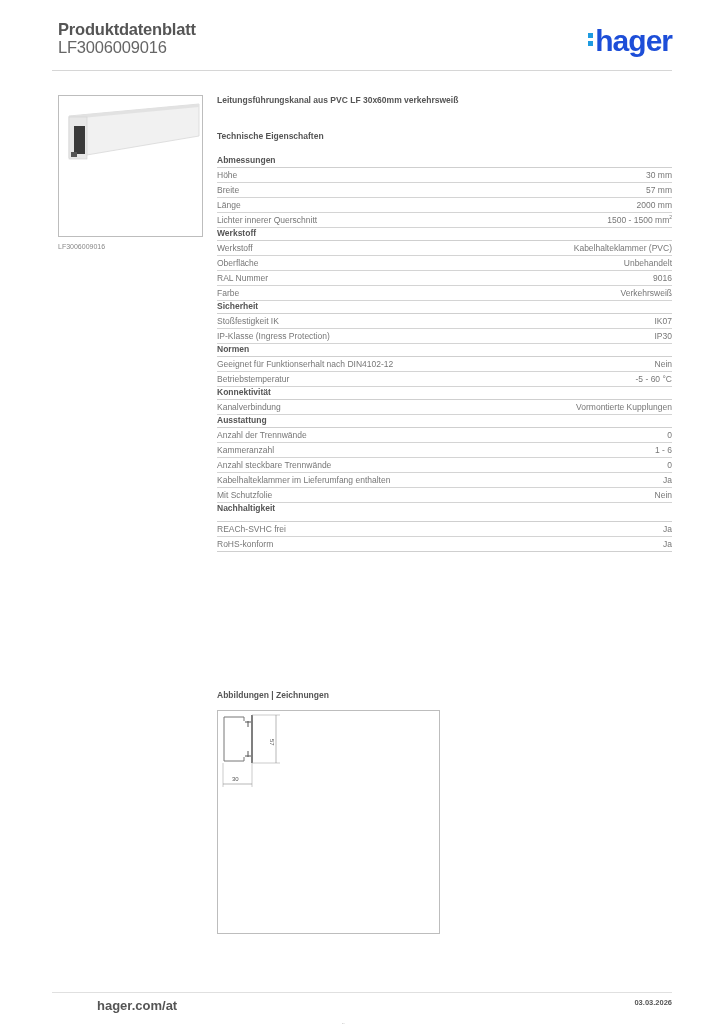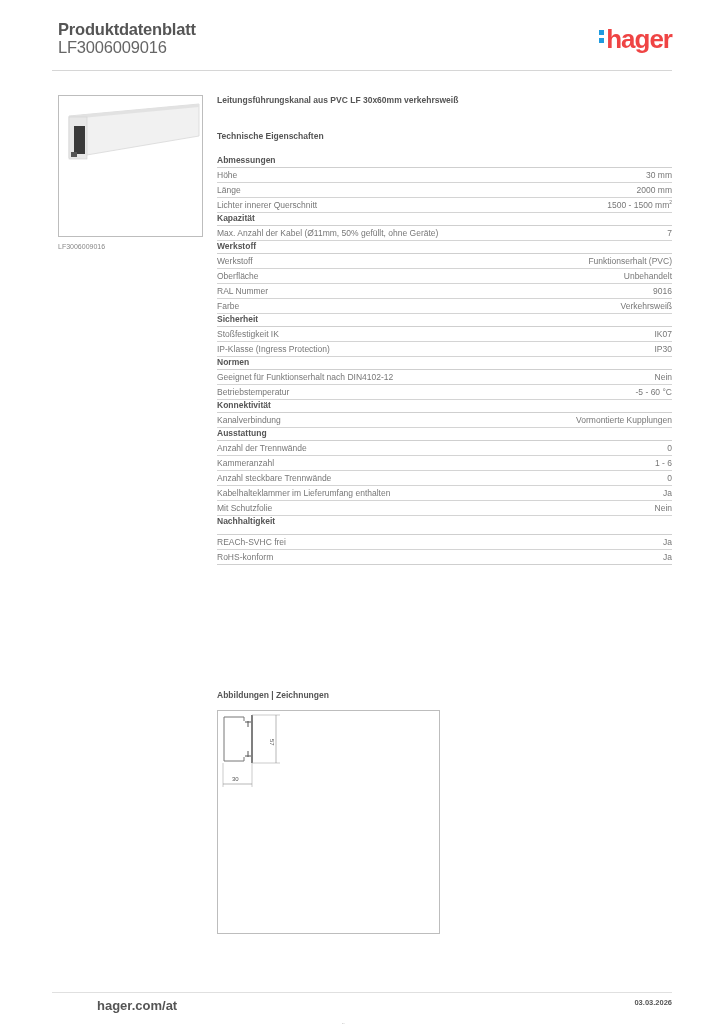--- a/index.html
+++ b/index.html
@@ -1,20 +1,20 @@
 <!DOCTYPE html>
 <html><head>
   <meta charset="utf-8">
   <style>
     html, body { margin: 0; padding: 0; background: #ffffff; }
     body { width: 724px; height: 1024px; position: relative; overflow: hidden;
            font-family: "Liberation Sans", sans-serif; color: #444; }
     .header-title { position: absolute; left: 58px; top: 20px; font-size: 16.5px; font-weight: bold; color: #555; letter-spacing: -0.2px; }
     .header-sub { position: absolute; left: 58px; top: 38px; font-size: 16.5px; color: #666; letter-spacing: -0.2px; }
-    .logo { position: absolute; right: 52px; top: 24px; font-size: 26px; font-weight: bold; color: #ef4444; letter-spacing: -1px; margin-left: 24px; }
+    .logo { position: absolute; right: 52px; top: 24px; font-size: 30px; font-weight: bold; color: #1d4ed8; letter-spacing: -1px; margin-left: 24px; }
     .logo .dots { display: inline-block; width: 6px; margin-right: 1px; position: relative; top: -2px; }
     .logo .dots i { display: block; width: 5px; height: 5px; background: #1e9be0; margin: 3px 0; }
     .top-rule { position: absolute; left: 52px; right: 52px; top: 70px; height: 1px; background: #d6d6d6; }
 
     .thumb { position: absolute; left: 58px; top: 95px; width: 143px; height: 140px; border: 1px solid #bdbdbd; background: #fff; overflow: hidden; }
     .thumb-caption { position: absolute; left: 58px; top: 243px; font-size: 7px; color: #888; }
 
     .main { position: absolute; left: 217px; width: 455px; top: 95px; }
     .prod-title { font-size: 8.5px; font-weight: bold; color: #555; margin: 0 0 26px 0; }
     .tech-title { font-size: 8.5px; font-weight: bold; color: #555; margin: 0 0 14px 0; }
@@ -58,42 +58,39 @@
   <div class="prod-title">Leitungsführungskanal aus PVC LF 30x60mm verkehrsweiß</div>
   <div class="tech-title">Technische Eigenschaften</div>
 
   <div class="section">
     <div class="sec-head">Abmessungen</div>
     <div class="row">
         <span>Höhe</span>
         <span class="v">30 mm</span>
       </div>
     <div class="row">
+        <span>Breite</span>
+        <span class="v">57 mm</span>
+      </div>
+    <div class="row">
         <span>Länge</span>
         <span class="v">2000 mm</span>
       </div>
     <div class="row">
         <span>Lichter innerer Querschnitt</span>
         <span class="v"><span>1500 - 1500 mm</span><sup>2</sup></span>
       </div>
   </div>
 
-  <div class="section">
-    <div class="sec-head">Kapazität</div>
-    <div class="row">
-        <span>Max. Anzahl der Kabel (Ø11mm, 50% gefüllt, ohne Geräte)</span>
-        <span class="v">7</span>
-      </div>
-  </div>
 
   <div class="section">
     <div class="sec-head">Werkstoff</div>
     <div class="row">
         <span>Werkstoff</span>
-        <span class="v">Funktionserhalt (PVC)</span>
+        <span class="v">Kabelhalteklammer (PVC)</span>
       </div>
     <div class="row">
         <span>Oberfläche</span>
         <span class="v">Unbehandelt</span>
       </div>
     <div class="row">
         <span>RAL Nummer</span>
         <span class="v">9016</span>
       </div>
     <div class="row">

